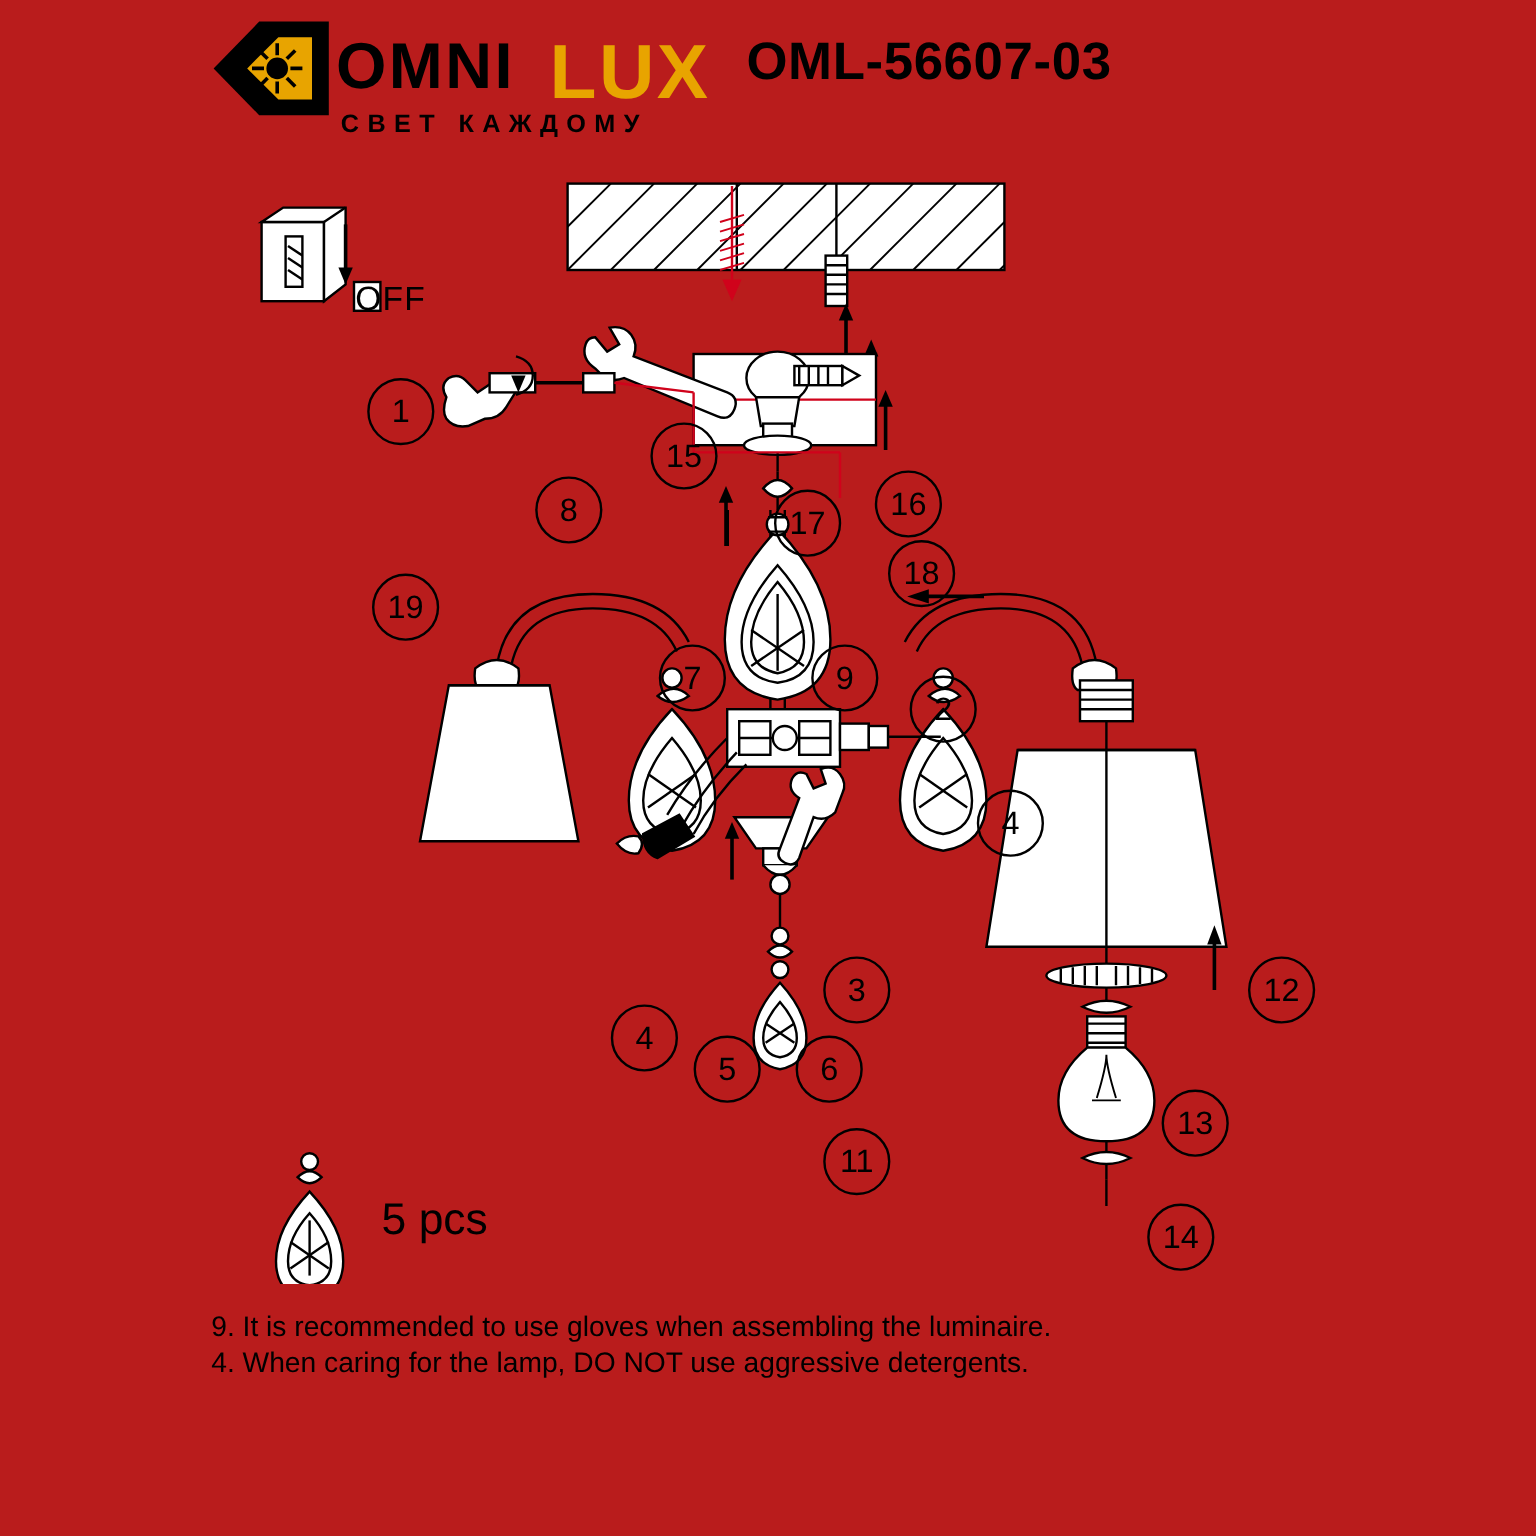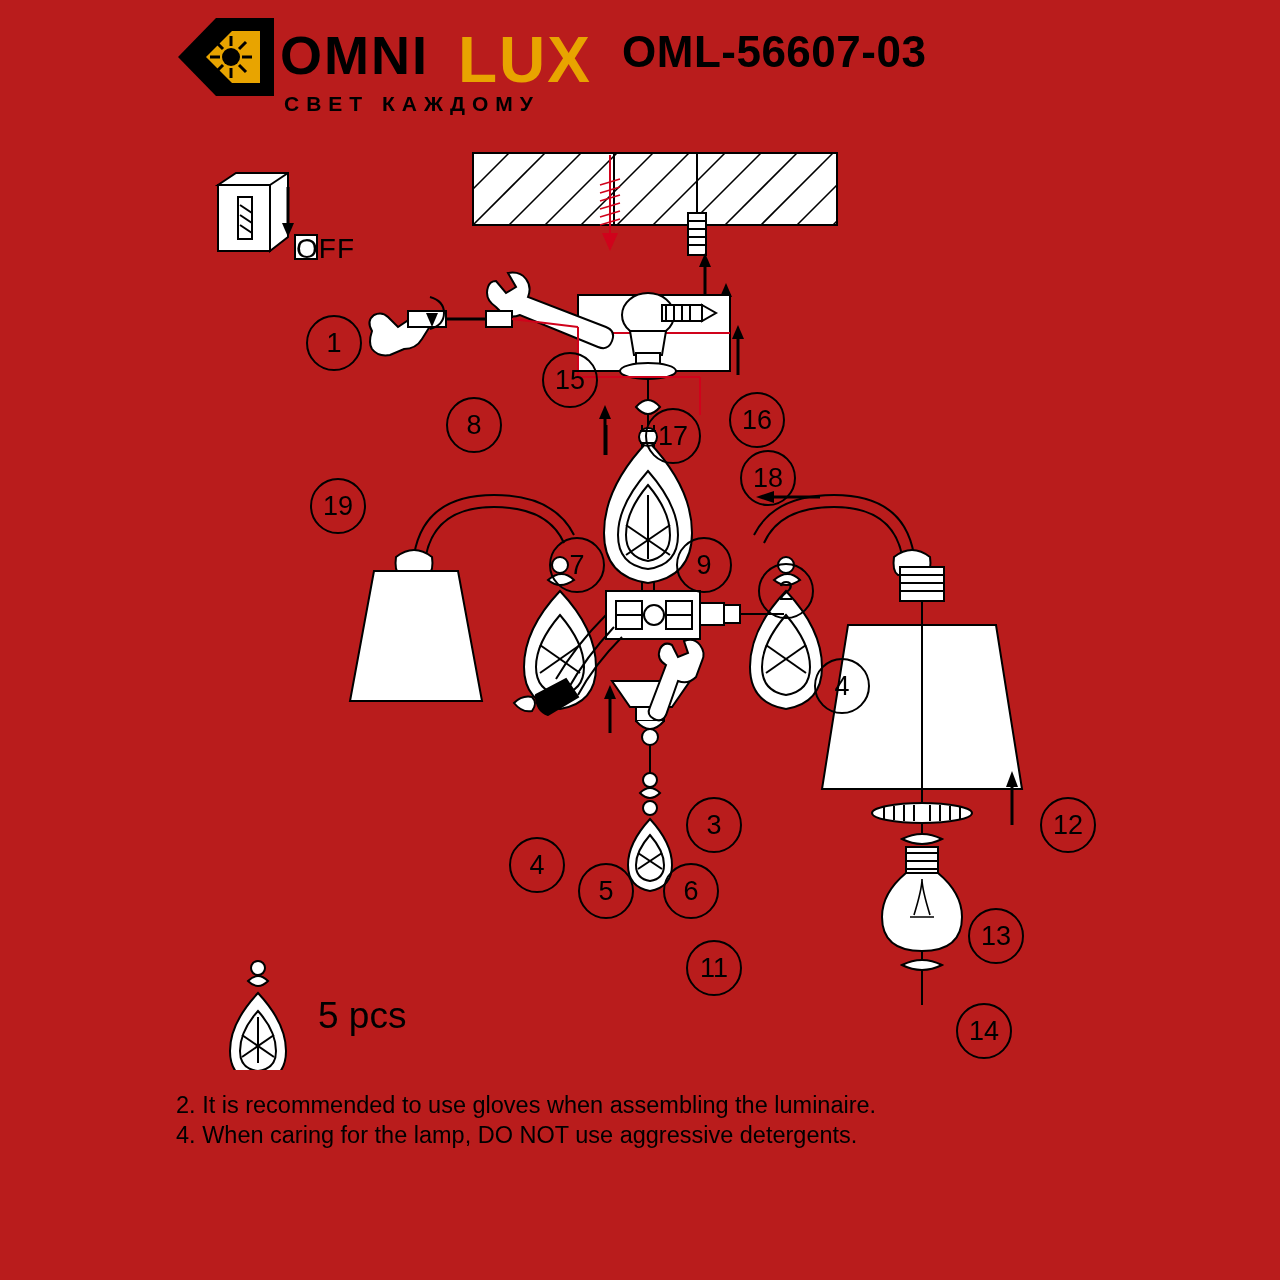--- a/index.html
+++ b/index.html
@@ -425,17 +425,17 @@
     <div class="callout" style="left:542px;top:227px;">15</div>
     <div class="callout" style="left:729px;top:267px;">16</div>
     <div class="callout" style="left:645px;top:283px;">17</div>
     <div class="callout" style="left:740px;top:325px;">18</div>
     <div class="callout" style="left:310px;top:353px;">19</div>
   </div>
 
   <div class="pcs-label">5 pcs</div>
 
   <div class="notes">
-    <p>2. It is recommended to use gloves when assembling the luminaire.</p>
+    <p>9. It is recommended to use gloves when assembling the luminaire.</p>
     <p>4. When caring for the lamp, DO NOT use aggressive detergents.</p>
   </div>
 
 </div>
 
 </body></html>

